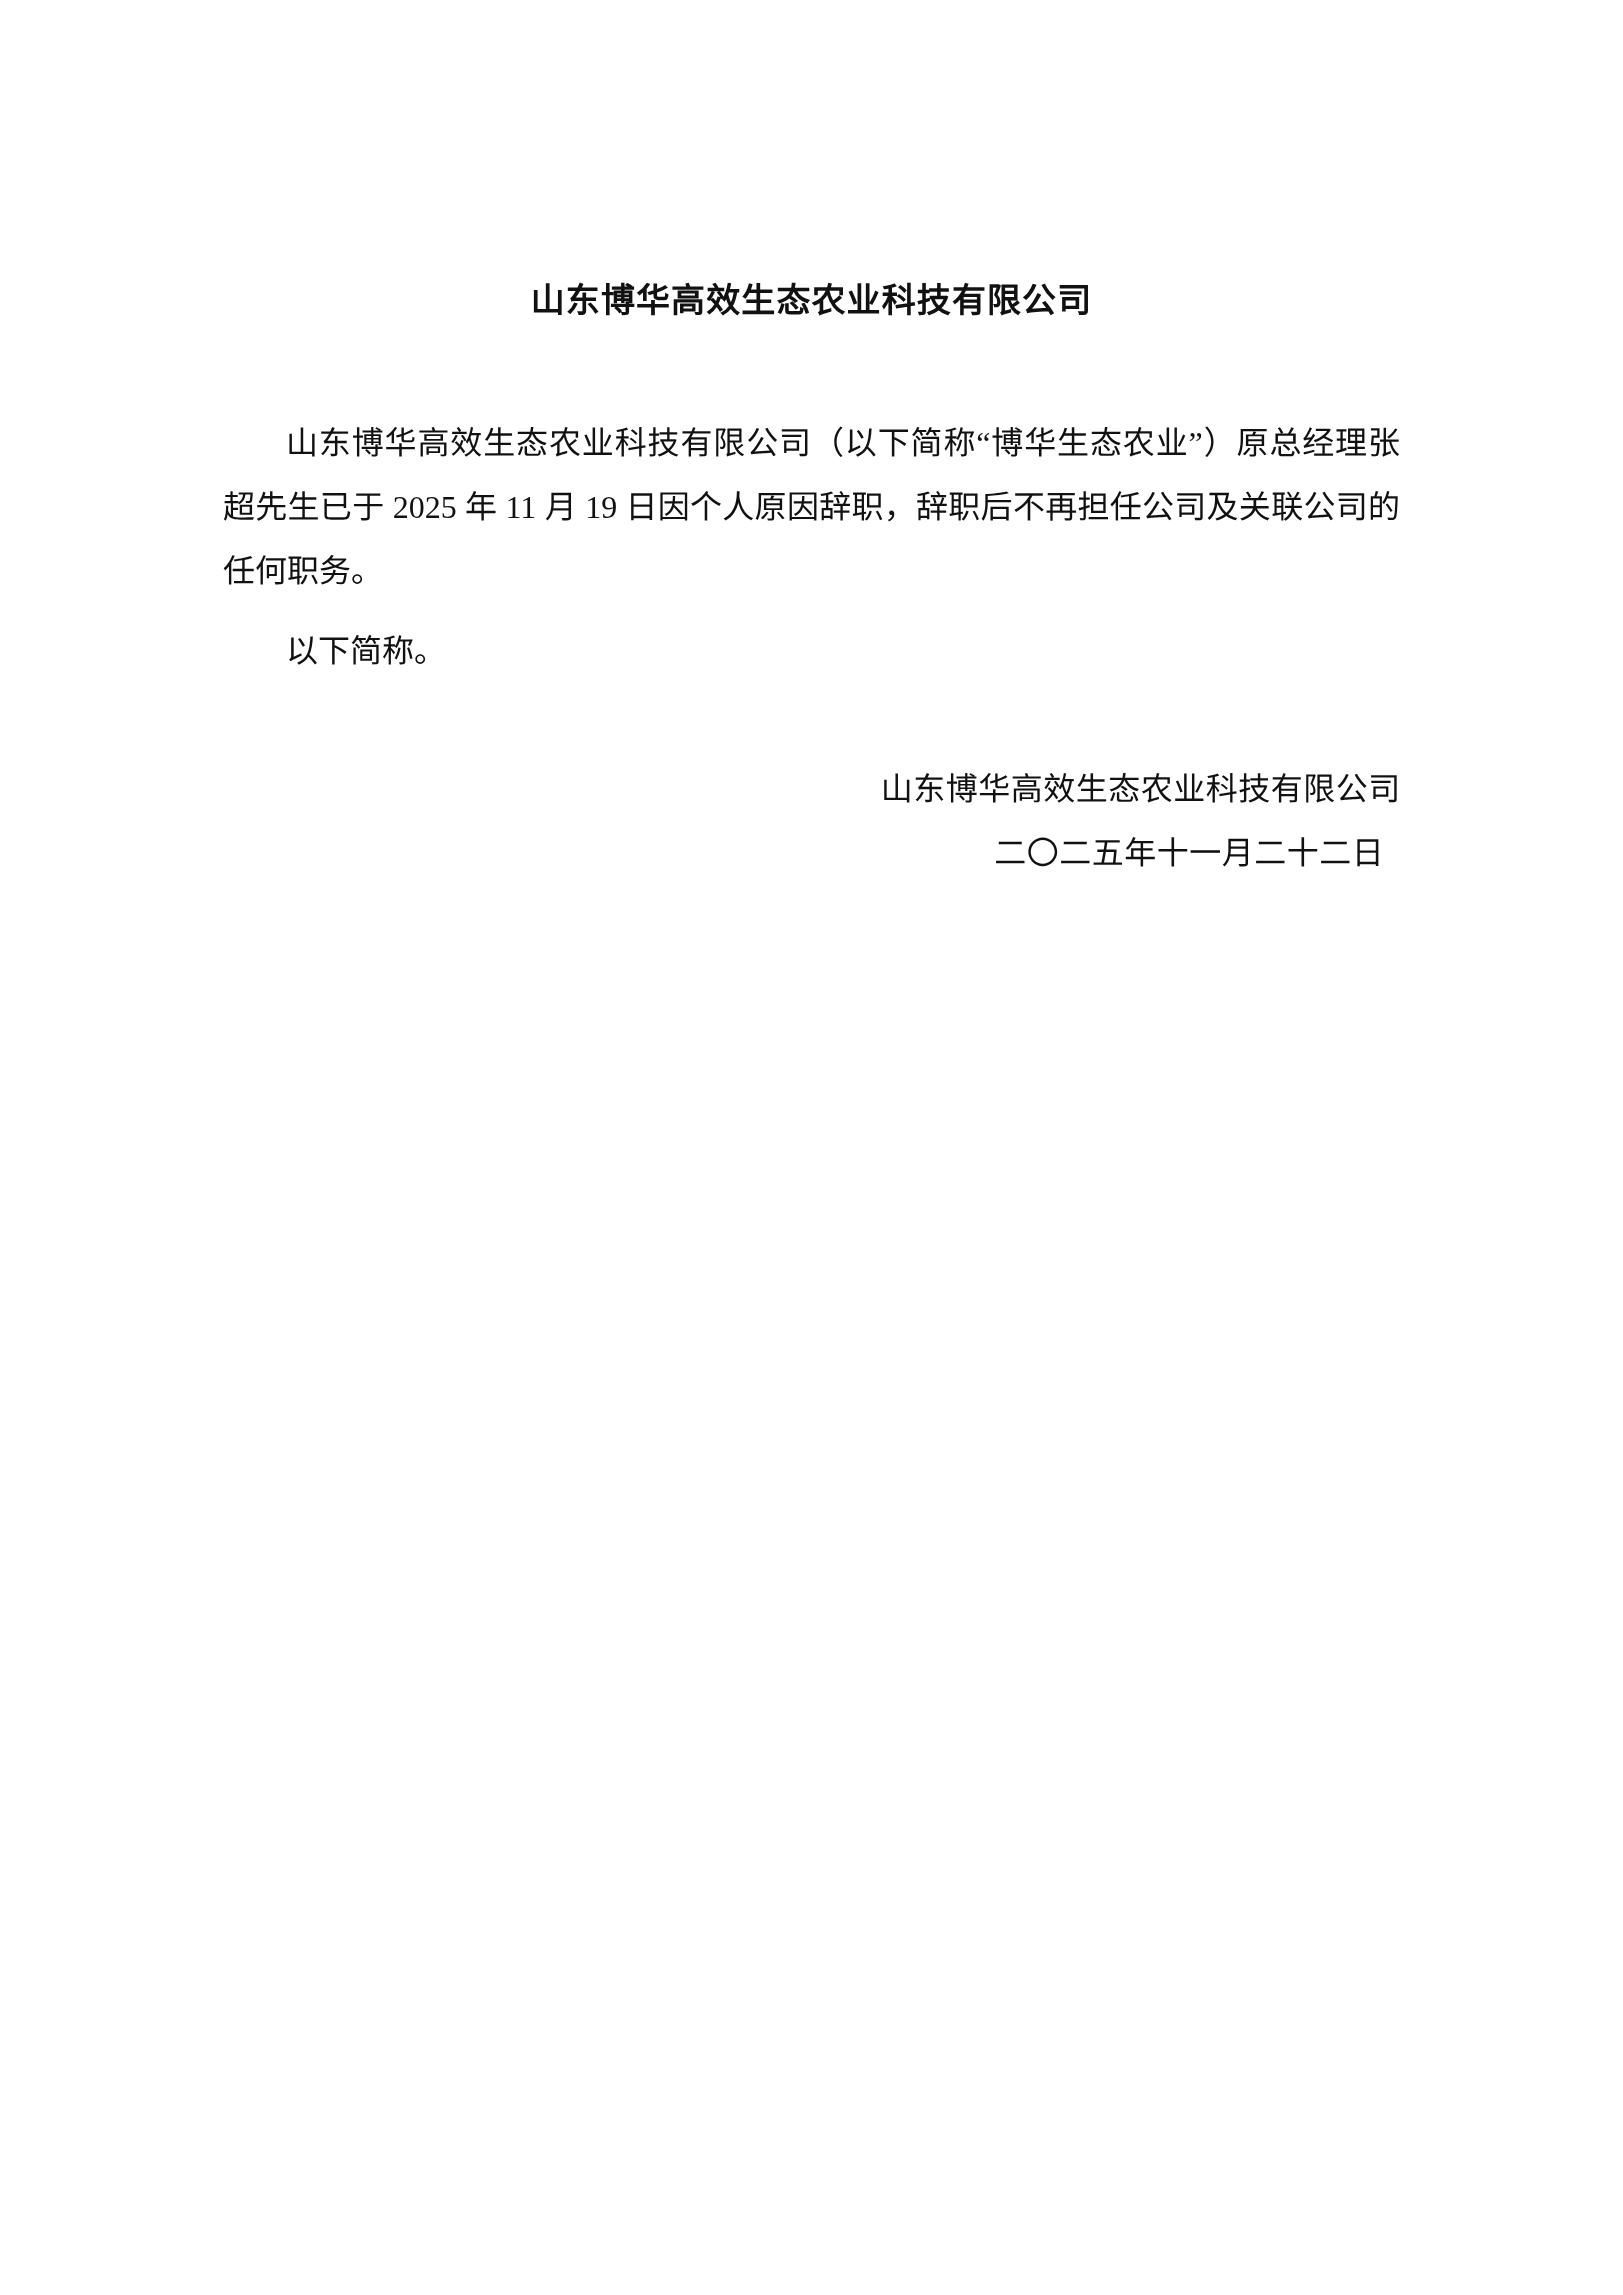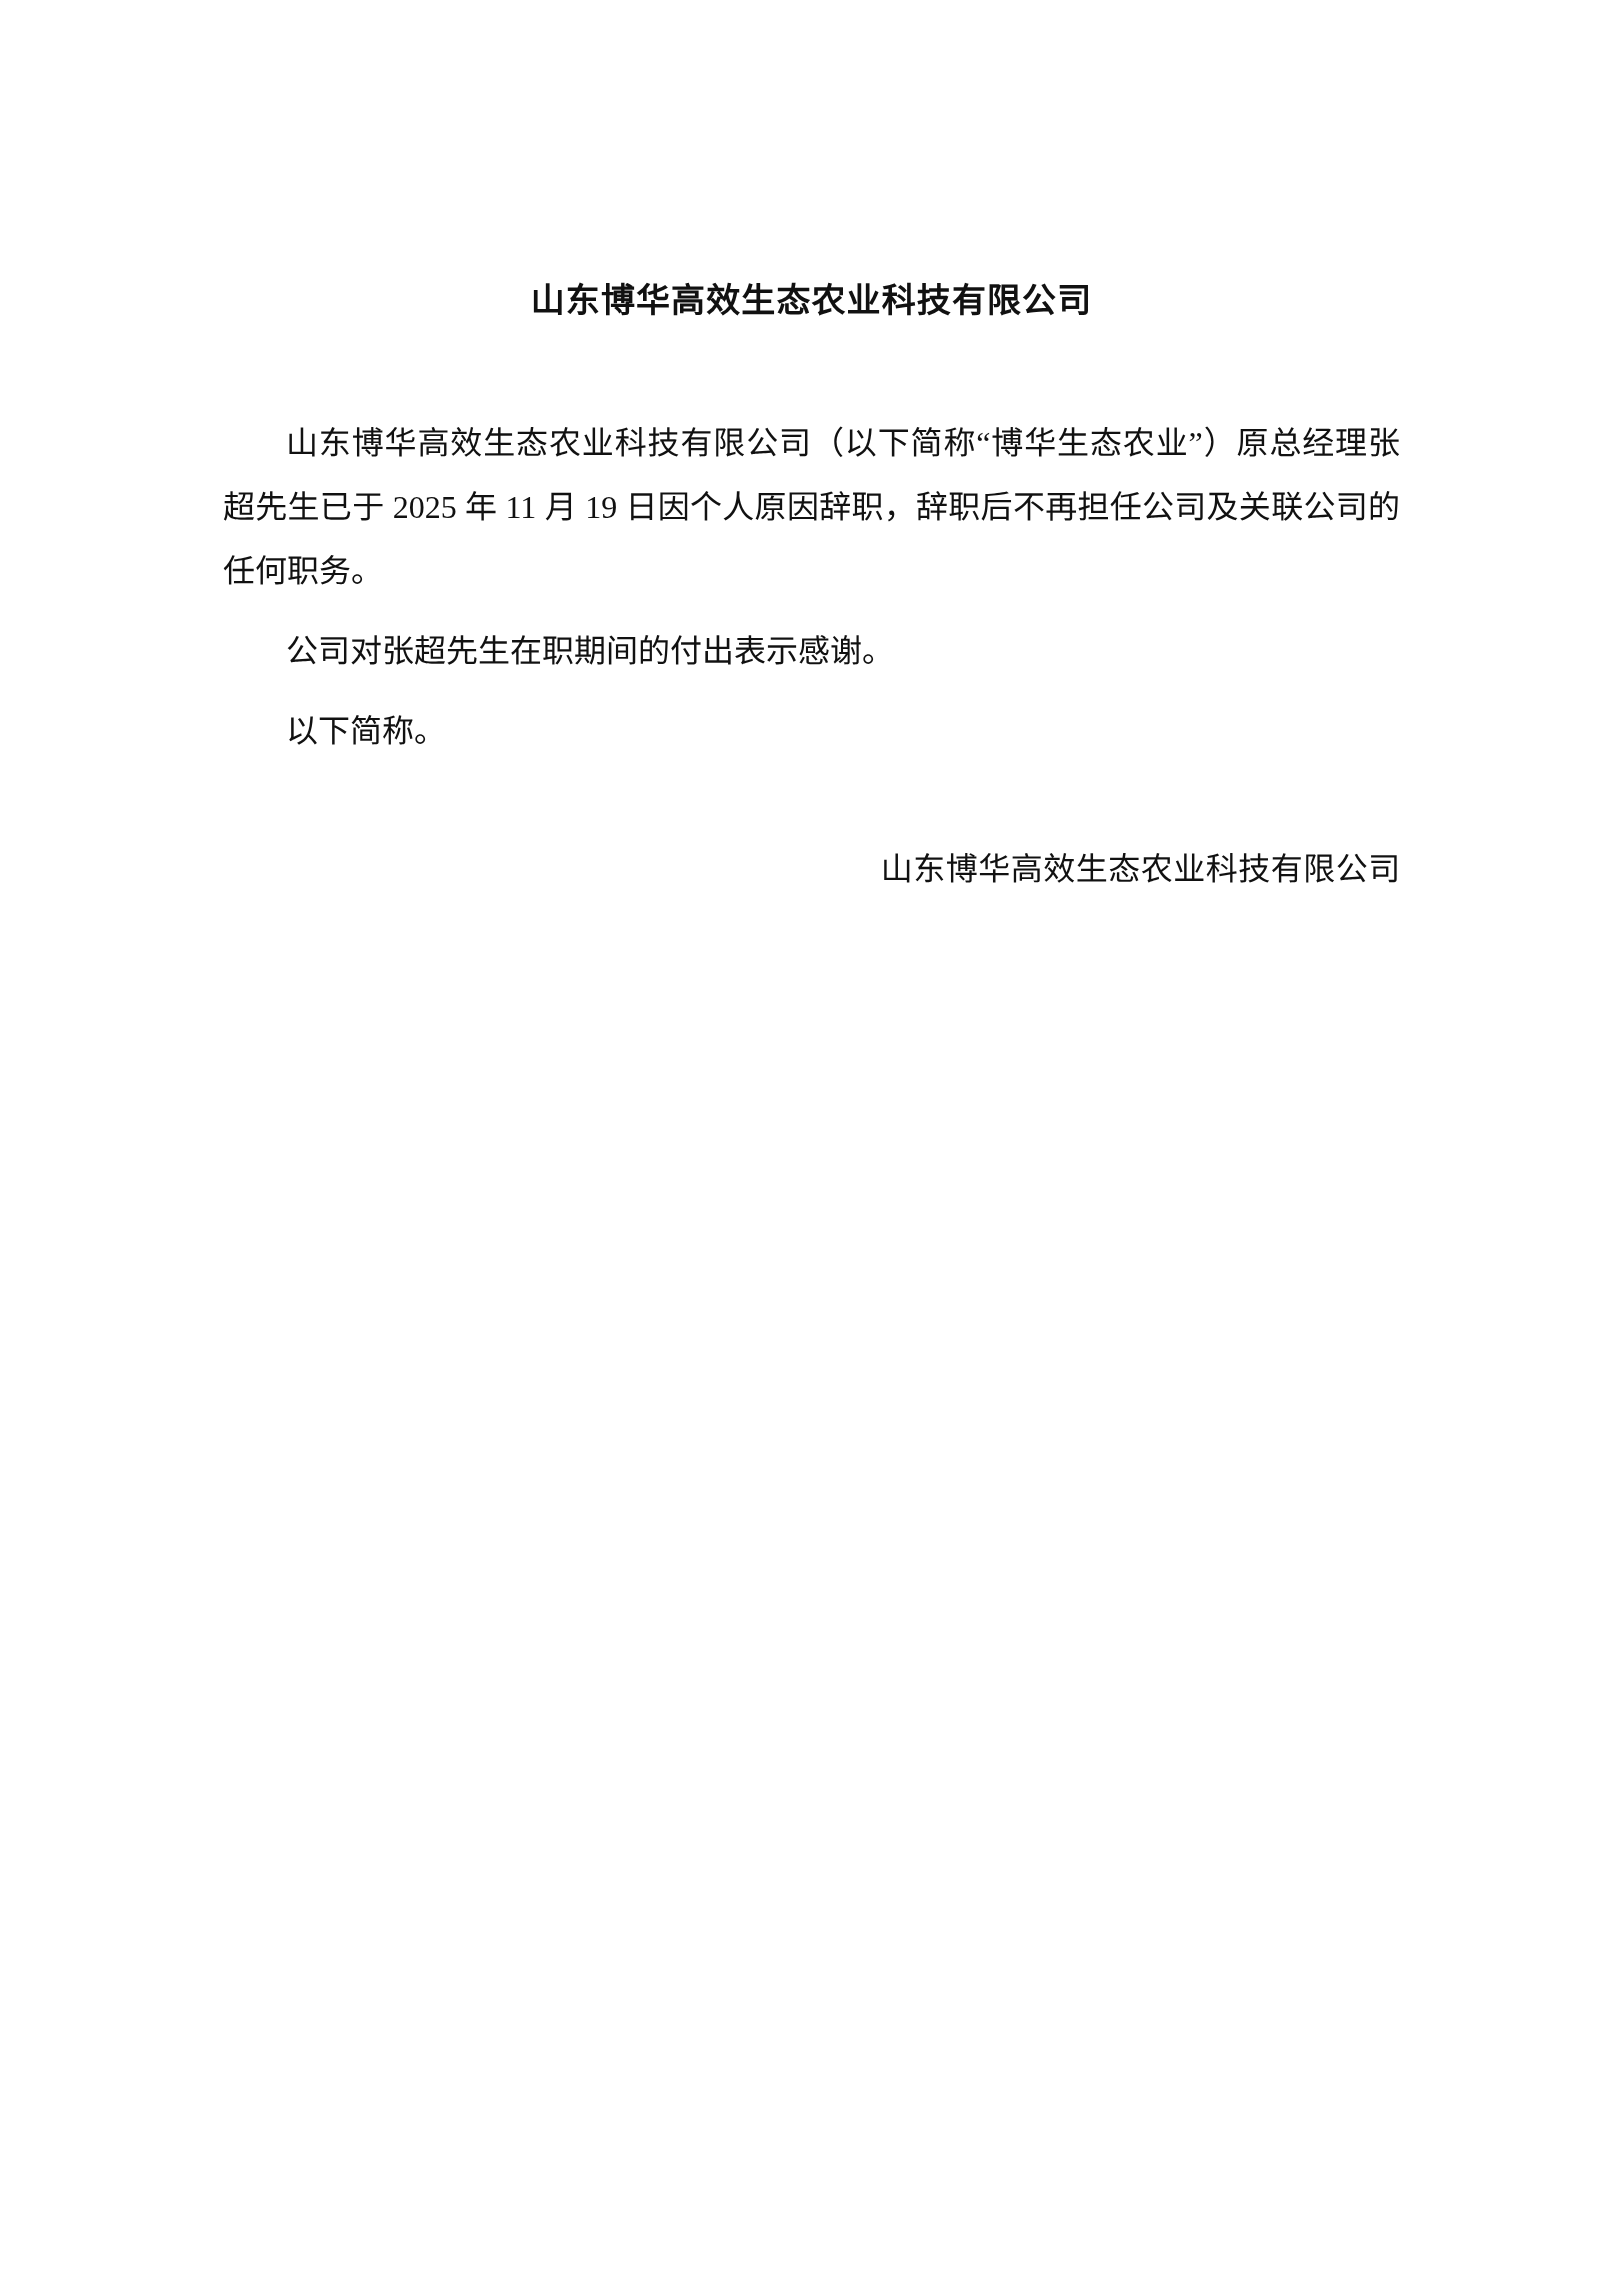--- a/index.html
+++ b/index.html
@@ -78,22 +78,22 @@
 <div class="page">
   <div class="doc-body">
 
     <div class="title-block">
       <div class="title-line">山东博华高效生态农业科技有限公司</div>
     </div>
 
     <div class="spacer-after-title"></div>
 
     <p class="para">山东博华高效生态农业科技有限公司（以下简称“博华生态农业”）原总经理张超先生已于 2025 年 11 月 19 日因个人原因辞职，辞职后不再担任公司及关联公司的任何职务。</p>
-    <p class="para">公司对张超先生在职期间的付出表示感谢。</p>
     <p class="para">以下简称。</p>
 
     <div class="sign-block">
       <div class="sign-line">山东博华高效生态农业科技有限公司</div>
+      <div class="sign-line date">二〇二五年十一月二十二日</div>
     </div>
 
   </div>
 </div>
 
 
 </body></html>

